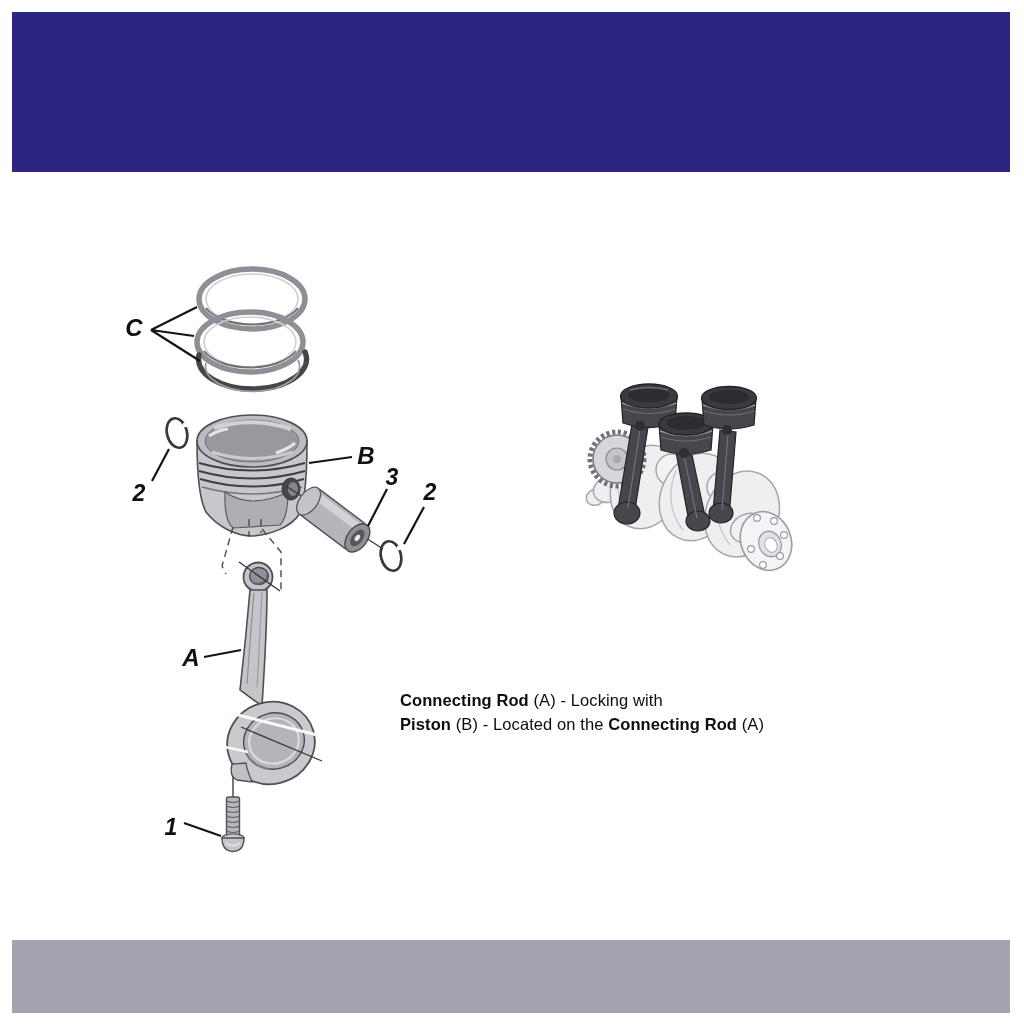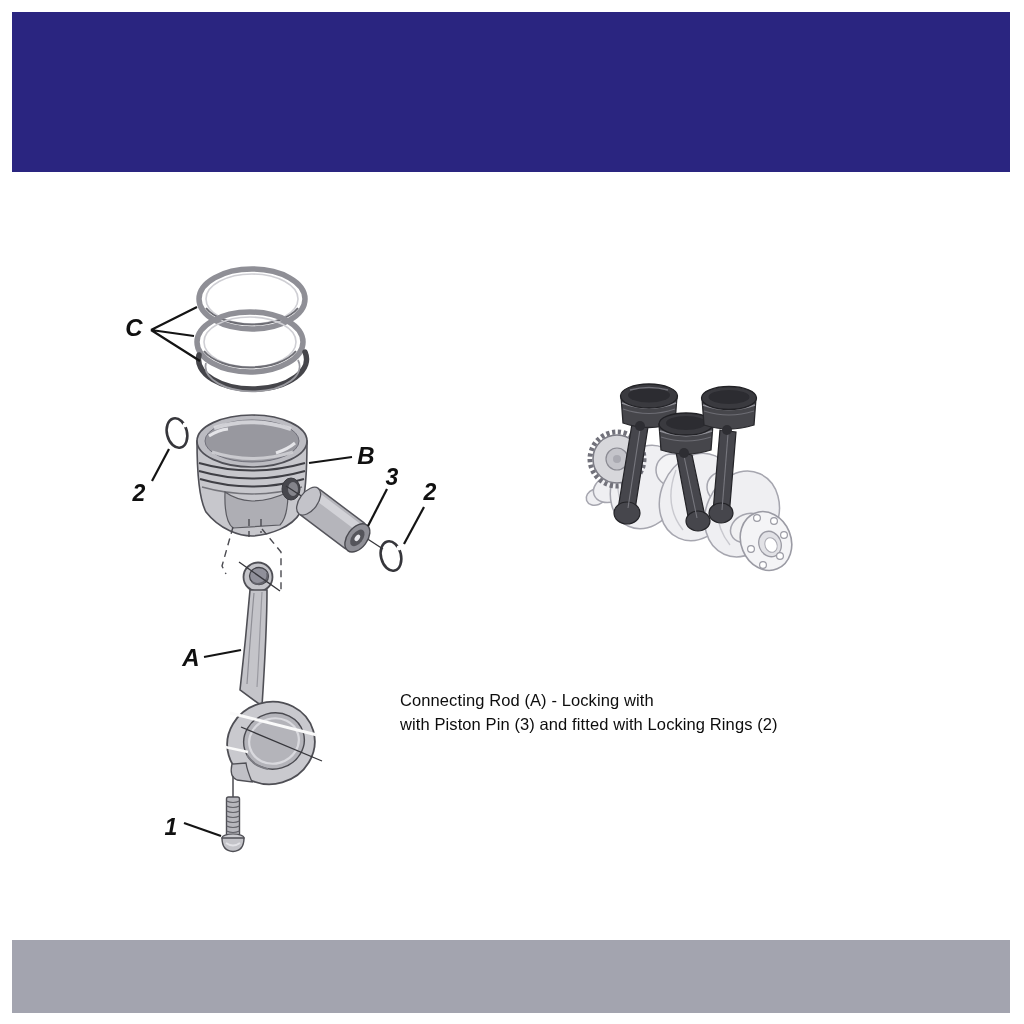--- a/index.html
+++ b/index.html
@@ -9,21 +9,21 @@
   }
   .banner{position:absolute;left:12px;width:998px;}
   #top-banner{top:12px;height:160px;}
   #footer-banner{top:940px;height:73px;}
   #diagram{position:absolute;left:0;top:0;width:1024px;height:1024px;}
   #description{
     position:absolute;left:400px;top:688px;width:500px;
     font-size:16.5px;line-height:24.2px;color:#0d0d0d;letter-spacing:0.1px;
   }
   .desc-line{white-space:nowrap;}
-  .desc-line .b{font-weight:normal;margin-top:9px;}
+  .desc-line .b{font-weight:bold;margin-top:9px;}
   .callout-label{
     font-family:"Liberation Sans", sans-serif;
     font-weight:bold;font-style:italic;fill:#101010;
   }
 </style>
 </head>
 <body>
 
 <div id="top-banner" class="banner" style="background-color: rgb(42, 37, 128);"></div>
 
@@ -225,14 +225,14 @@
       </g>
       <circle cx="640" cy="426" r="5" fill="#2e2e33"></circle>
       <circle cx="684" cy="453" r="5" fill="#2e2e33"></circle>
       <circle cx="727" cy="430" r="5" fill="#2e2e33"></circle>
     </g>
   </g>
 </svg>
 
 <div id="description">
     <div class="desc-line"><span class="b">Connecting Rod</span><span> (A) - Locking with</span></div>
-    <div class="desc-line"><span>with </span><span class="b">Piston Pin</span><span> (3) and fitted with </span><span class="b">Locking Rings</span><span> (2)</span></div>
+    <div class="desc-line"><span class="b">Piston</span><span> (B) - Located on the </span><span class="b">Connecting Rod</span><span> (A)</span></div>
   </div>
 
 </body></html>

